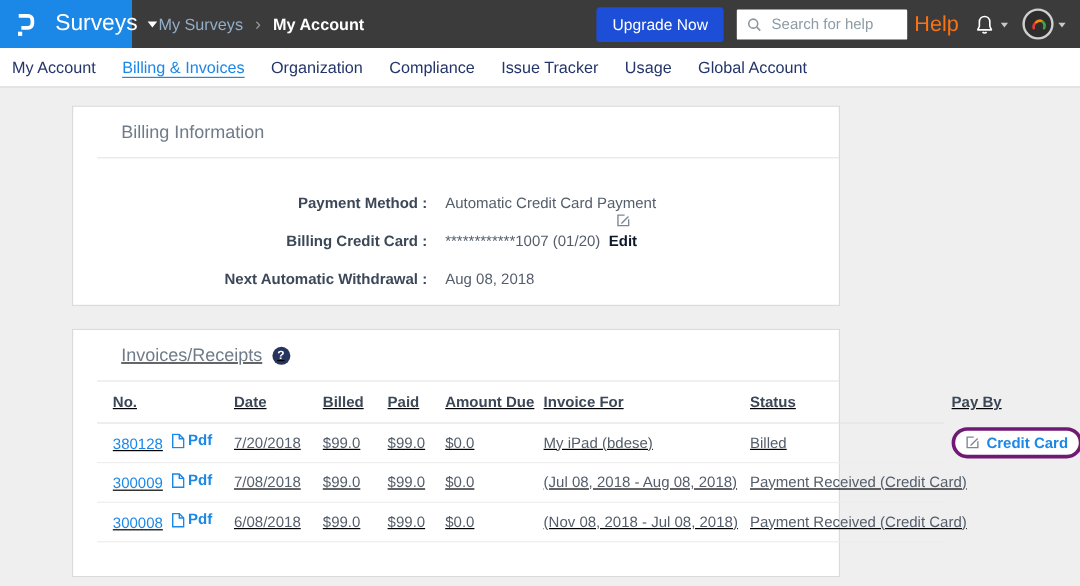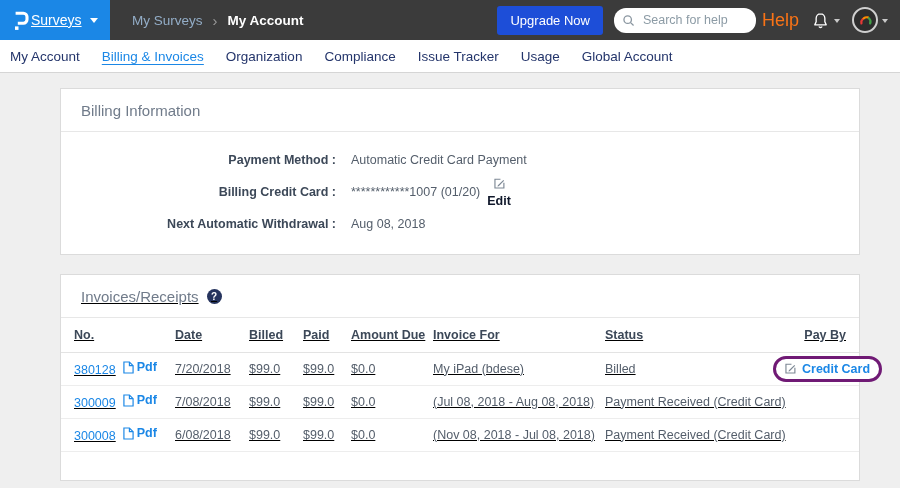--- a/index.html
+++ b/index.html
@@ -6,51 +6,51 @@
   html,body { margin:0; padding:0; }
   body {
     width:900px; height:488px; overflow:hidden;
     background:#EFEFEF;
     font-family:"Liberation Sans", sans-serif;
   }
 
   
   .topbar { height:40px; background:#3B3B3B; display:flex; align-items:center; }
   .brand { width:110px; height:40px; background:#1B87E6; display:flex; align-items:center; padding-left:13px; cursor:pointer; flex:0 0 auto; }
-  .brand-label { color:#fff; font-size:14px; margin-left:2px;text-decoration:underline; }
+  .brand-label { color:#fff; font-size:19px; margin-left:17px; }
   .caret-down { width:0; height:0; border:4px solid transparent; border-top:5px solid #fff; margin-left:8px; margin-top:5px; }
   .caret-small { width:0; height:0; border:3.5px solid transparent; border-top:4.5px solid #C9C9C9; margin-left:4px; margin-top:4px; }
   .breadcrumb { margin-left:22px; font-size:13.5px; display:flex; align-items:center; gap:10px; }
   .bc-link { color:#93ADC7; cursor:pointer; }
   .bc-sep { color:#9A9A9A; font-size:15px; line-height:1; }
   .bc-current { color:#FFFFFF; font-weight:600; }
   .topbar-right { margin-left:auto; display:flex; align-items:center; padding-right:12px; }
   .upgrade { background:#1d4ed8; color:#fff; border:none; border-radius:3px; font-weight:400; font-size:13px; padding:7px 13px; font-family:inherit; cursor:pointer; }
-  .search { background:#fff; border-radius:12px; width:142px; height:25px; display:flex; align-items:center; padding:0 8px; margin-left:11px; }
+  .search { background:#fff; border-radius:1px; width:142px; height:25px; display:flex; align-items:center; padding:0 8px; margin-left:11px; }
   .search input { border:none; outline:none; width:100%; font-size:12.5px; color:#333; margin-left:6px; background:transparent; font-family:inherit; }
   .search input::placeholder { color:#8C9BA5; }
   .help-link { color:#f97316; font-size:18px; margin-left:6px; cursor:pointer; }
   .bell-wrap, .avatar-wrap { display:flex; align-items:center; margin-left:12px; cursor:pointer; }
   .avatar { width:26px; height:26px; border-radius:50%; border:2px solid #CFCFCF; background:#2D2D2D; display:flex; align-items:center; justify-content:center; }
 
   
   .tabs { background:#fff; height:33px; display:flex; align-items:center; padding-left:10px; border-bottom:1px solid #D5D5D5; }
   .tab { font-size:13.5px; color:#24356B; margin-right:22px; cursor:pointer; white-space:nowrap; }
   .tab.active { color:#1B87E6; text-decoration:underline; text-underline-offset:3px; }
 
   
   .page { padding:15px 0 0 60px; }
-  .card { background:#fff; border:1px solid #DBDBDB; width:800px; }
+  .card { background:#fff; border:1px solid #DBDBDB; width:640px;padding-left:20px; }
   .card + .card { margin-top:19px; }
   .card-title { margin:0; font-size:15px; font-weight:400; color:#707B8A; padding:13px 20px 12px; border-bottom:1px solid #E7E7E7; display:flex; align-items:center; }
   .help-badge { width:15px; height:15px; border-radius:50%; background:#26345E; color:#fff; font-size:10px; font-weight:700; display:inline-flex; align-items:center; justify-content:center; margin-left:8px; cursor:pointer; }
 
   
   .billing-fields { padding:12px 0 14px; }
-  .field-row { display:flex; align-items:center; height:32px; font-size:12.5px; }
+  .field-row { display:flex; align-items:flex-end; height:32px; font-size:12.5px; }
   .field-label { width:275px; text-align:right; font-weight:700; color:#3C4858; flex:0 0 auto; }
   .field-value { margin-left:15px; color:#545E6B; display:inline-flex; align-items:center; }
   .edit-link { color:#0f172a; font-weight:700; cursor:pointer; display:inline-flex; align-items:center; gap:4px; margin-left:7px;flex-direction:column; }
   .icon { display:inline-flex; align-items:center; }
 
   
   .invoice-wrap { padding-bottom:28px;text-decoration:underline; }
   table.invoices { width:100%; border-collapse:collapse; table-layout:fixed; font-size:12.5px; color:#545E6B; }
   th, td { text-align:left; padding:0 6px; height:33px; vertical-align:middle; white-space:nowrap; overflow:visible; }
   th { font-weight:700; color:#3C4858; height:34px; border-bottom:1px solid #E3E3E3; }

